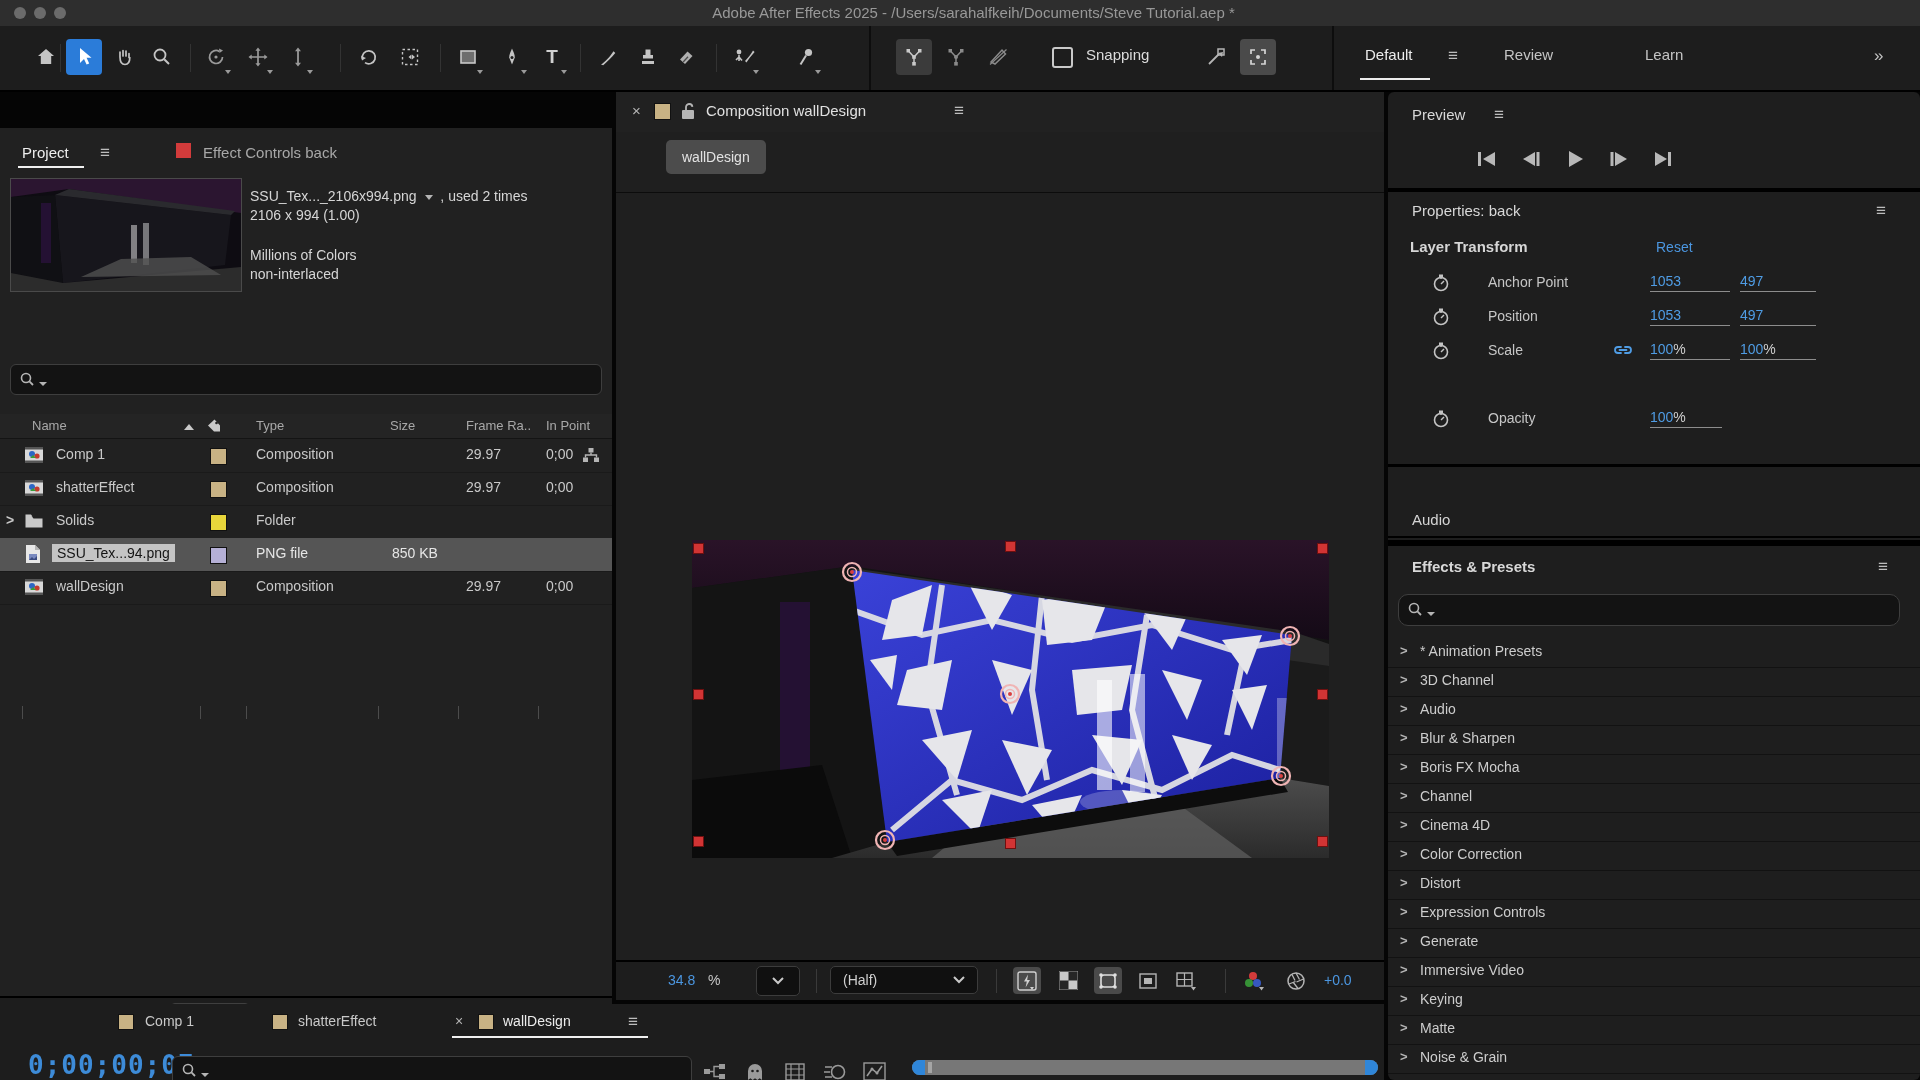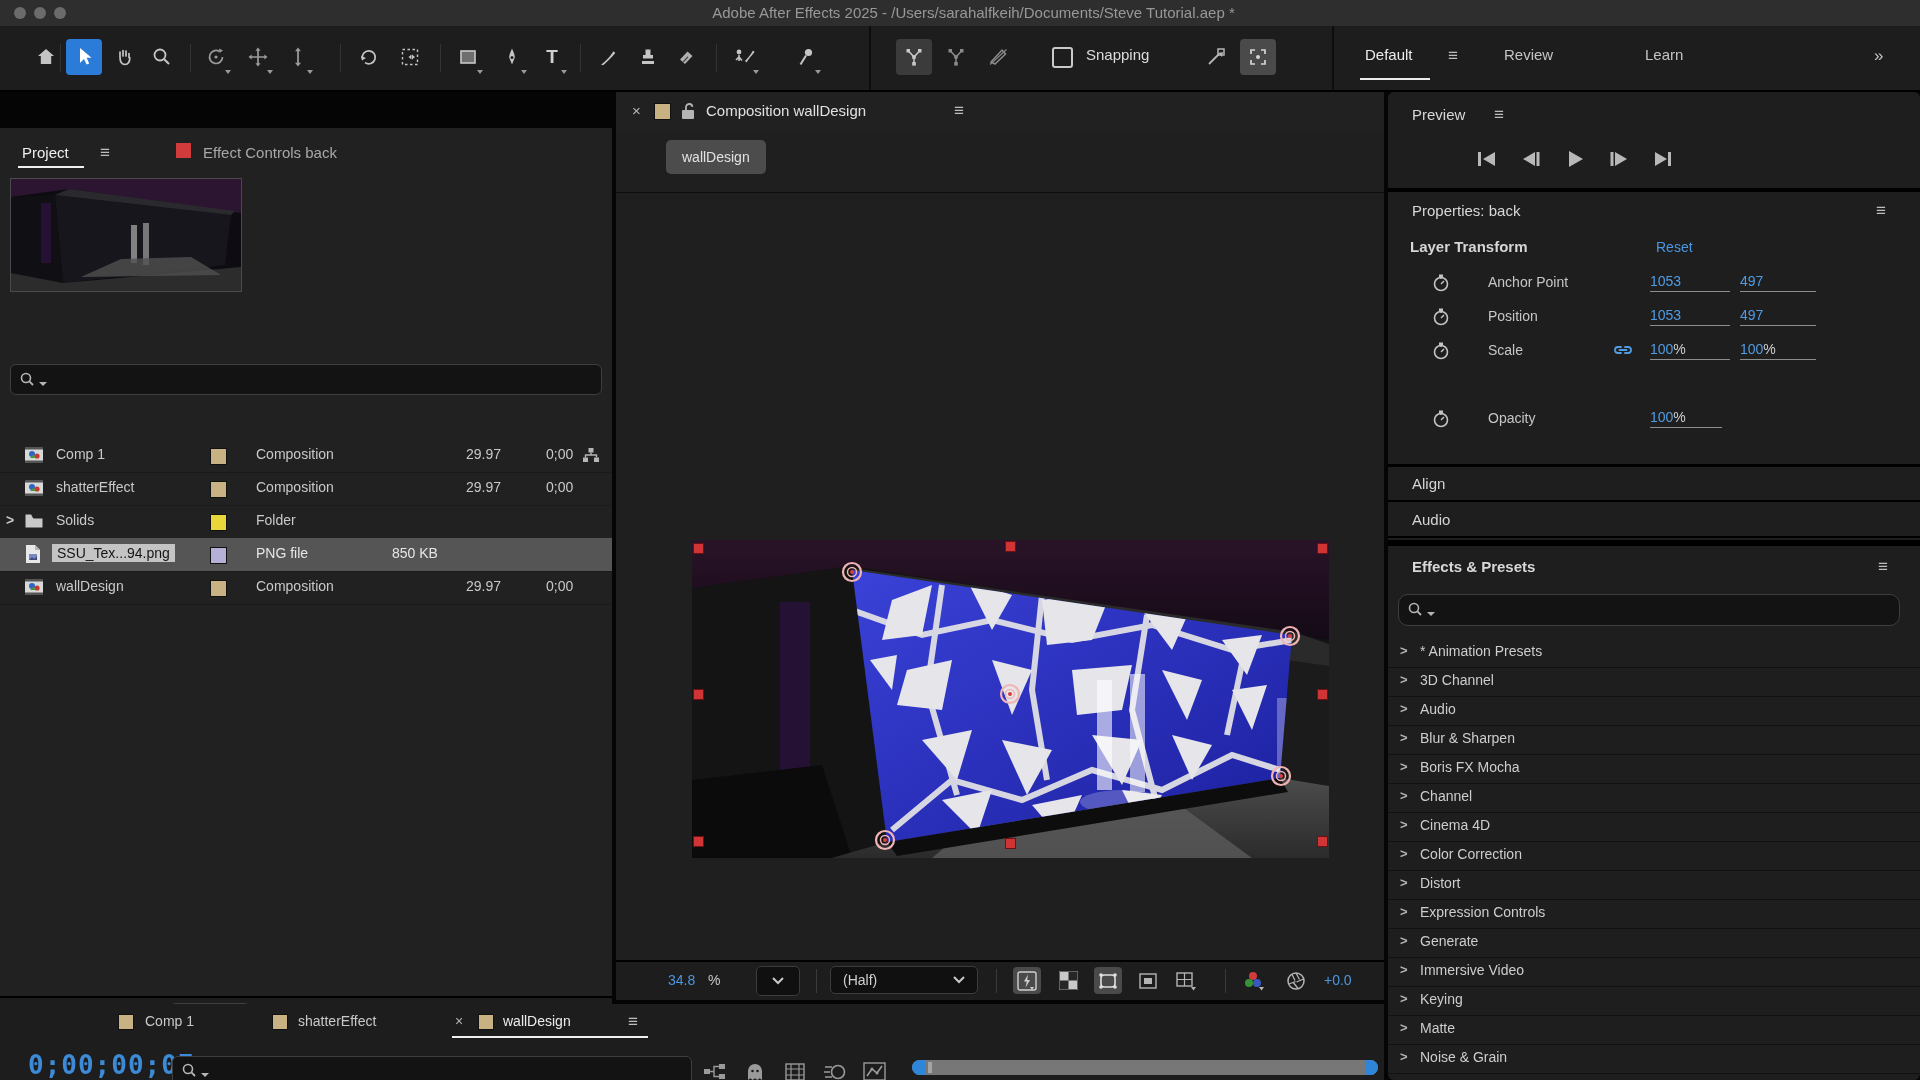--- a/index.html
+++ b/index.html
@@ -279,29 +279,57 @@
         <polygon points="44,16 58,10 224,32 220,36" fill="#2a2a2e"></polygon>
         <polygon points="0,18 44,16 52,104 0,94" fill="#101014"></polygon>
         <rect x="30" y="24" width="10" height="60" fill="#241133"></rect>
         <polygon points="0,94 52,104 230,88 230,112 0,112" fill="#2c2c2c"></polygon>
         <rect x="120" y="46" width="6" height="38" fill="#d8d8d8" opacity="0.55"></rect>
         <rect x="132" y="44" width="6" height="42" fill="#d8d8d8" opacity="0.5"></rect>
         <polygon points="70,98 110,80 180,78 210,96" fill="#505050" opacity="0.8"></polygon>
       </svg>
     </div>
 
+    <div class="abs" style="left:250px;top:60px;font-size:14px;color:#d6d6d6">
+      <div>
+        <span>SSU_Tex..._2106x994.png</span>
+        <span class="caret-dn" style="margin:0 3px 1px 5px"></span>
+        <span>, used 2 times</span>
+      </div>
+      <div style="margin-top:3px">2106 x 994 (1.00)</div>
+      <div style="margin-top:24px">Millions of Colors</div>
+      <div style="margin-top:3px">non-interlaced</div>
+    </div>
 
     <div class="search" style="left:10px;top:236px;width:592px;height:31px">
       <svg width="18" height="18">
           <circle cx="7" cy="7" r="4.5" stroke="#b5b5b5" stroke-width="1.6" fill="none"></circle>
           <path d="M10.4 10.4 L14 14" stroke="#b5b5b5" stroke-width="1.8"></path>
         </svg>
       <span class="caret-dn" style="margin-left:2px;margin-top:8px;border-top-width:4px"></span>
     </div>
 
+    <div class="abs" style="left:0;top:286px;width:612px;height:24px;background:#242424;border-bottom:1px solid #141414">
+      <div class="col-sep" style="left:22px"></div>
+      <div class="col-head" style="left:32px;top:4px">Name</div>
+      <span class="caret-up abs" style="left:184px;top:10px"></span>
+      <div class="col-sep" style="left:200px"></div>
+      <svg class="abs" style="left:206px;top:4px" width="16" height="16">
+          <path d="M2 7 L8 1.5 H14 V7.5 L8 13.5 Z" fill="#c9c9c9" transform="rotate(90 8 7.5)"></path>
+          <circle cx="10.5" cy="5" r="1.3" fill="#242424"></circle>
+        </svg>
+      <div class="col-sep" style="left:246px"></div>
+      <div class="col-head" style="left:256px;top:4px">Type</div>
+      <div class="col-sep" style="left:378px"></div>
+      <div class="col-head" style="left:390px;top:4px">Size</div>
+      <div class="col-sep" style="left:458px"></div>
+      <div class="col-head" style="left:466px;top:4px">Frame Ra..</div>
+      <div class="col-sep" style="left:538px"></div>
+      <div class="col-head" style="left:546px;top:4px">In Point</div>
+    </div>
 
     <div class="prow" style="top:311px">
       <svg class="ticon" width="20" height="20">
           <rect x="1" y="2" width="18" height="16" fill="#d8d8d8" rx="1"></rect>
           <rect x="1" y="2" width="18" height="2.5" fill="#555"></rect>
           <rect x="1" y="15.5" width="18" height="2.5" fill="#555"></rect>
           <circle cx="8" cy="9" r="3" fill="#2c66c4"></circle>
           <circle cx="13" cy="11" r="2.6" fill="#c43a2c"></circle>
           <path d="M6 13 l3 -3 3 3 z" fill="#3a9c3a"></path>
         </svg>
@@ -671,23 +699,20 @@
           <circle cx="9" cy="11" r="6.5" stroke="#c4c4c4" stroke-width="1.6" fill="none"></circle>
           <rect x="7" y="1.5" width="4" height="2.5" fill="#c4c4c4"></rect>
           <path d="M9 4 v2" stroke="#c4c4c4" stroke-width="1.5"></path>
           <path d="M9 11 l3 -3" stroke="#c4c4c4" stroke-width="1.4"></path>
         </svg>
       <span class="prop-label">Opacity</span>
       <span class="val" style="left:262px;width:72px"><span>100</span><span class="unit">%</span></span>
     </div>
 
     <div class="hdiv" style="top:372px;height:3px"></div>
-    <div class="collapsed-bar" style="top:376px">
-        <span>Align</span>
-      </div>
     <div class="collapsed-bar" style="top:412px">
         <span>Audio</span>
       </div>
     <div class="hdiv" style="top:448px;height:6px"></div>
 
     <div class="rp-title" style="top:466px;font-weight:bold">Effects &amp; Presets</div>
     <span class="rp-menu" style="left:490px;top:465px">≡</span>
     <div class="search" style="left:10px;top:502px;width:502px;height:32px;border-radius:10px">
       <svg width="18" height="18">
           <circle cx="7" cy="7" r="4.5" stroke="#b5b5b5" stroke-width="1.6" fill="none"></circle>

